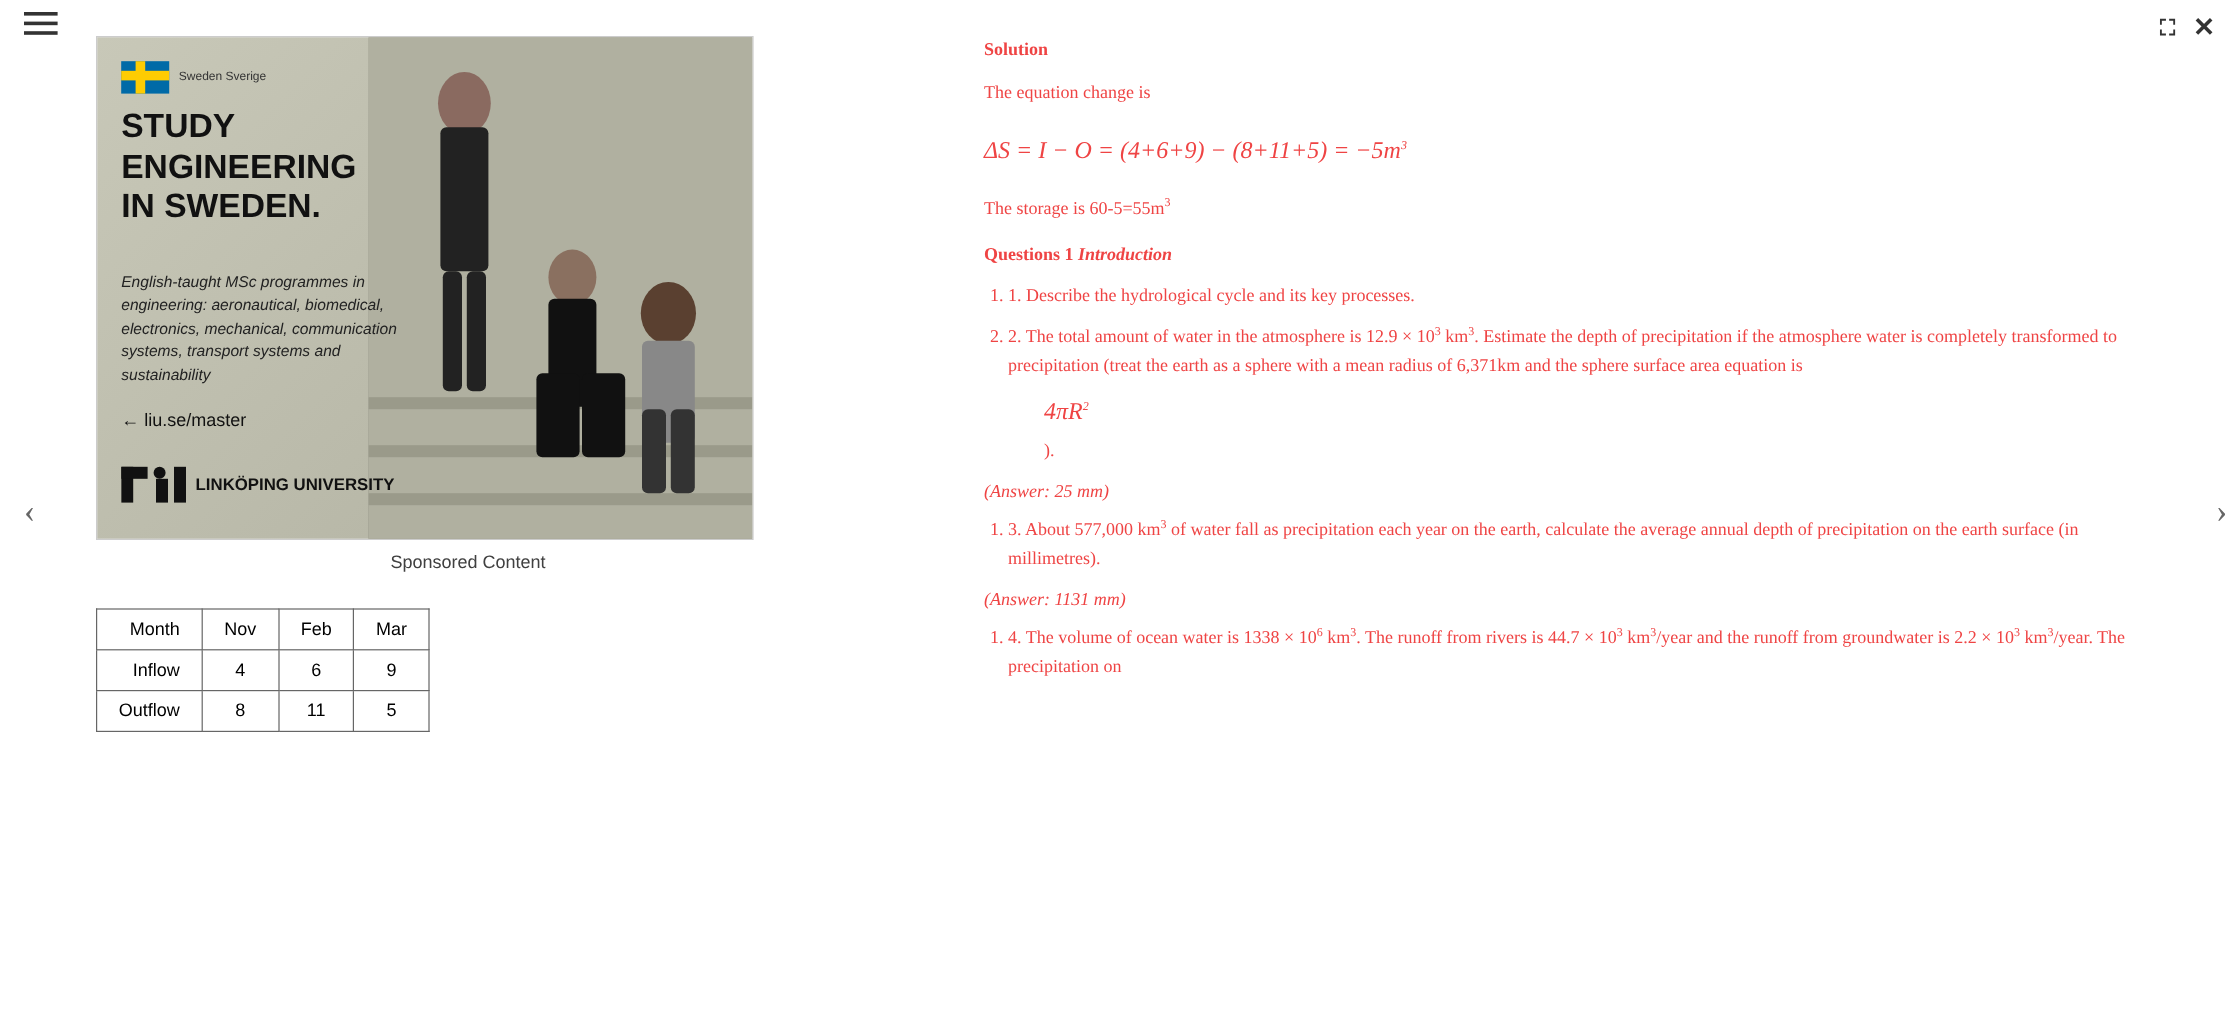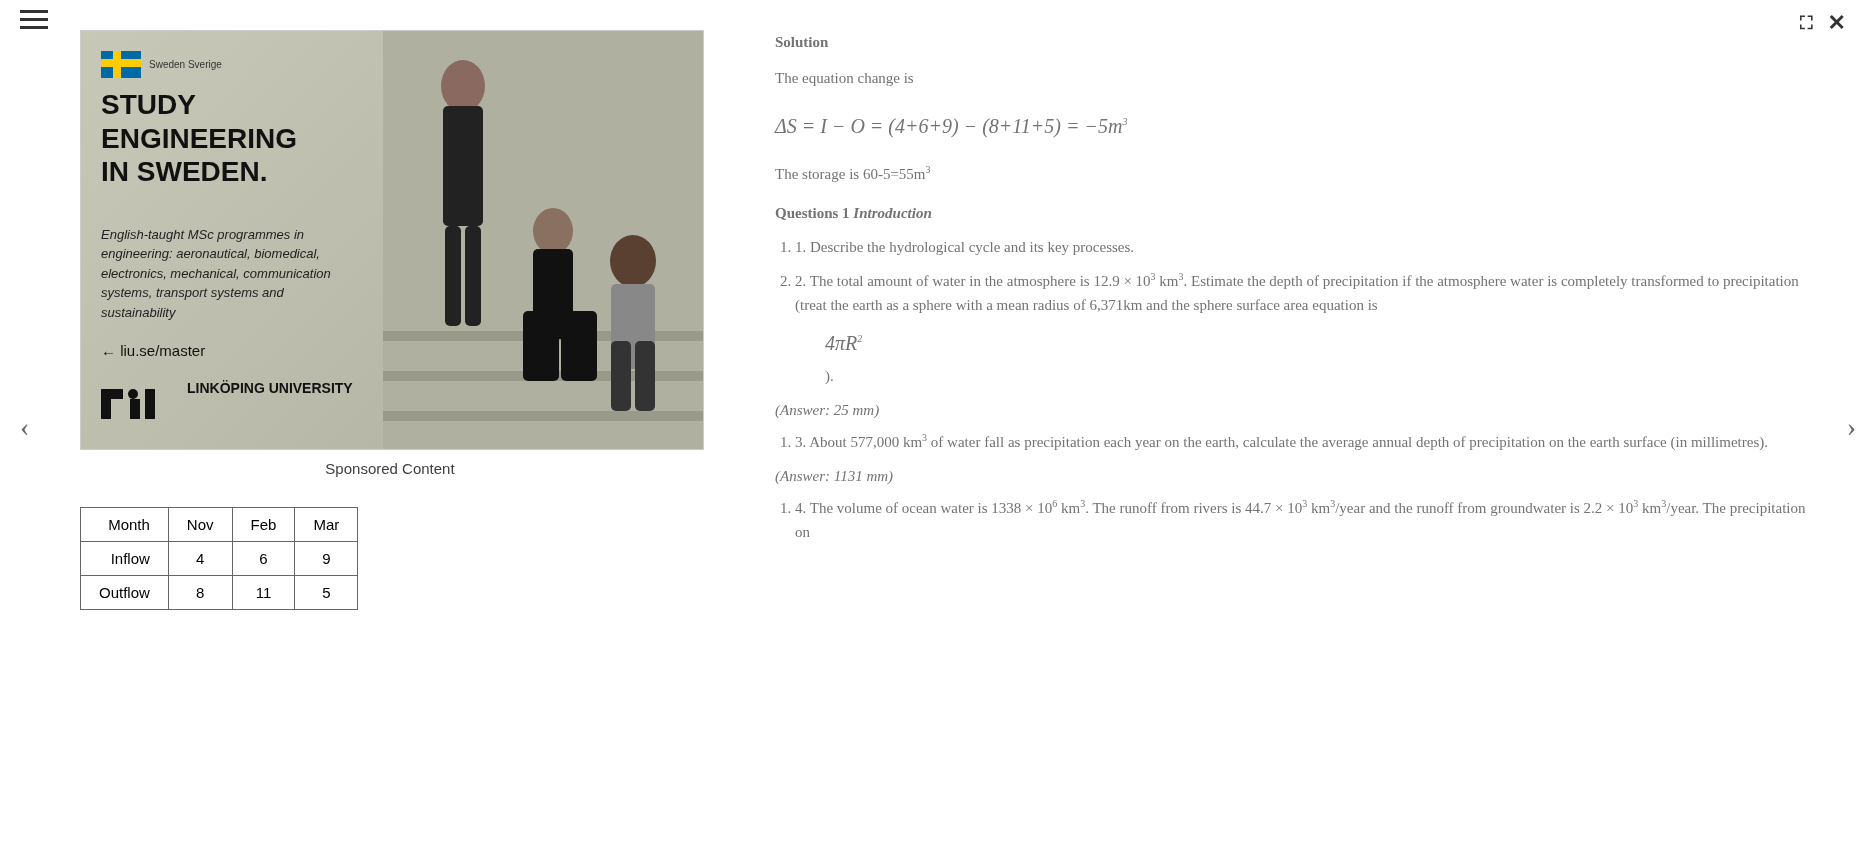--- a/index.html
+++ b/index.html
@@ -40,21 +40,21 @@
 
     
     .left-panel {
       position: absolute;
       left: 80px;
       top: 30px;
       width: 720px;
     }
 
     .ad-image {
-      width: 624px;
+      width: 548px;
       height: 420px;
       background: linear-gradient(135deg, #c8c8b8 0%, #b0b0a0 100%);
       border: 1px solid #ccc;
       position: relative;
       overflow: hidden;
       display: flex;
       flex-direction: column;
       justify-content: flex-start;
       padding: 20px;
     }
@@ -113,21 +113,22 @@
 
     .ad-link {
       font-size: 15px;
       color: #111;
       font-family: Arial, sans-serif;
       margin-bottom: 20px;
     }
 
     .liu-logo {
       display: flex;
-      gap: 26px;
+      align-items: center;
+      gap: 2px;
     }
 
     .liu-icon {
       font-size: 32px;
       font-weight: bold;
       color: #111;
       font-family: Arial, sans-serif;
     }
 
     .liu-text {
@@ -185,26 +186,26 @@
       color: #666;
       cursor: pointer;
       user-select: none;
     }
     .nav-left { left: 20px; }
     .nav-right { right: 10px; }
 
     
     .right-panel {
       position: absolute;
-      left: 775px;
+      left: 820px;
       top: 30px;
       right: 60px;
       font-size: 15px;
       line-height: 1.6;
-      color: #737373;
+      color: #ef4444;
     }
 
     .section-title {
       font-weight: bold;
       font-size: 15px;
       margin-bottom: 12px;
     }
 
     .content-text {
       margin-bottom: 10px;

